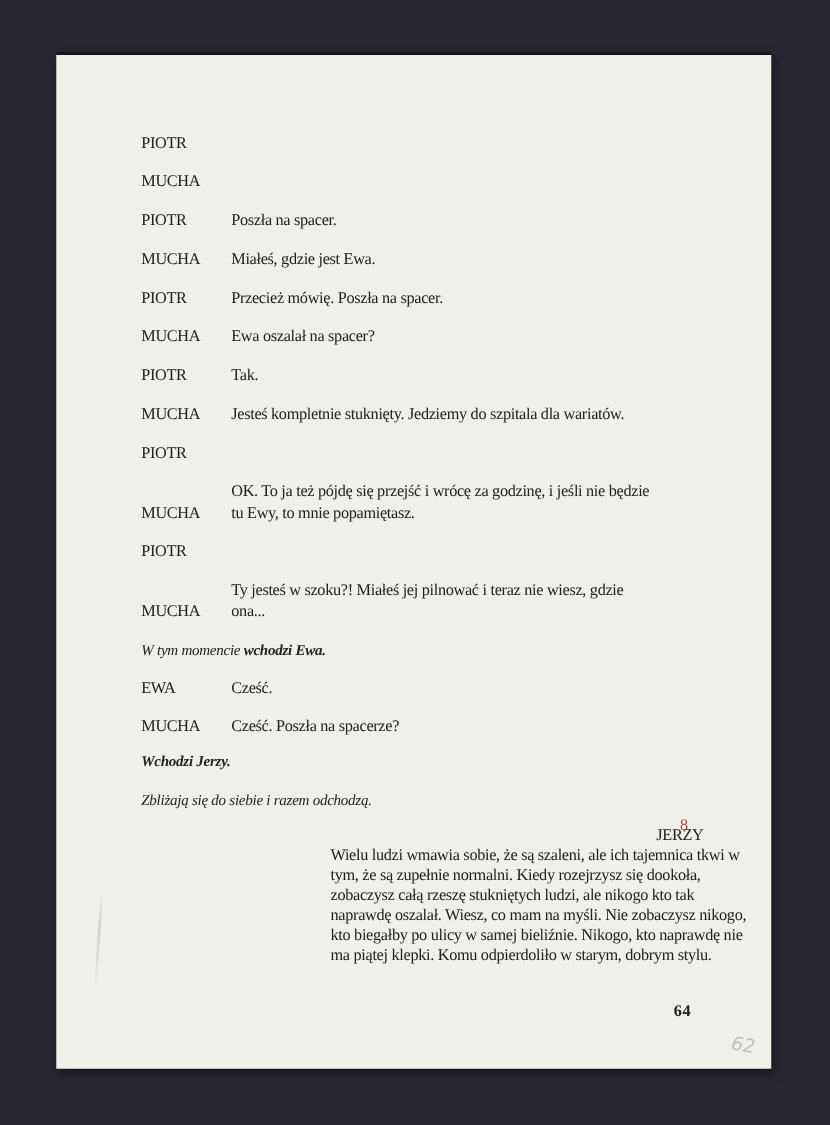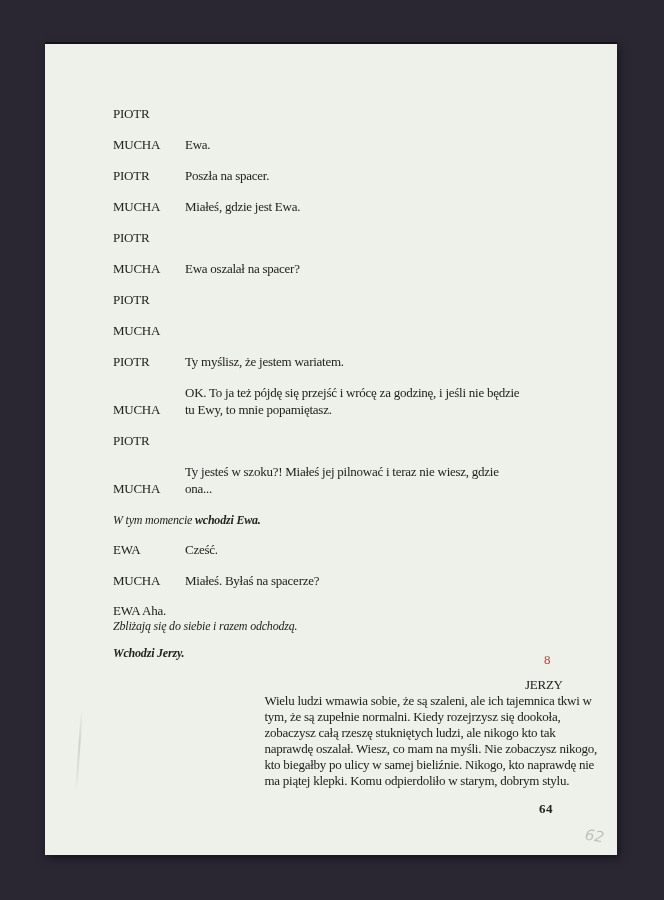--- a/index.html
+++ b/index.html
@@ -95,46 +95,47 @@
 <body>
 
 <div class="page">
   <div class="content">
 
     <div class="row">
       <span class="speaker">PIOTR</span>
     </div>
     <div class="row">
       <span class="speaker">MUCHA</span>
-      <span class="dlg">Ewa.</span>
     </div>
     <div class="row">
       <span class="speaker">PIOTR</span>
       <span class="dlg">Poszła na spacer.</span>
     </div>
     <div class="row">
       <span class="speaker">MUCHA</span>
       <span class="dlg">Miałeś, gdzie jest Ewa.</span>
     </div>
     <div class="row">
       <span class="speaker">PIOTR</span>
+      <span class="dlg">Przecież mówię. Poszła na spacer.</span>
     </div>
     <div class="row">
       <span class="speaker">MUCHA</span>
       <span class="dlg">Ewa oszalał na spacer?</span>
     </div>
     <div class="row">
       <span class="speaker">PIOTR</span>
+      <span class="dlg">Tak.</span>
     </div>
     <div class="row">
       <span class="speaker">MUCHA</span>
+      <span class="dlg">Jesteś kompletnie stuknięty. Jedziemy do szpitala dla wariatów.</span>
     </div>
     <div class="row">
       <span class="speaker">PIOTR</span>
-      <span class="dlg">Ty myślisz, że jestem wariatem.</span>
     </div>
     <div class="row">
       <span class="speaker">MUCHA</span>
       <span class="dlg">OK. To ja też pójdę się przejść i wrócę za godzinę, i jeśli nie będzie
 tu Ewy, to mnie popamiętasz.</span>
     </div>
     <div class="row">
       <span class="speaker">PIOTR</span>
     </div>
     <div class="row tight">
@@ -144,30 +145,26 @@
     </div>
 
     <p class="direction tightTop"><span>W tym momencie </span><span class="bold">wchodzi Ewa.</span></p>
 
     <div class="row">
       <span class="speaker">EWA</span>
       <span class="dlg">Cześć.</span>
     </div>
     <div class="row gap13">
       <span class="speaker">MUCHA</span>
-      <span class="dlg">Miałeś. Byłaś na spacerze?</span>
+      <span class="dlg">Cześć. Poszła na spacerze?</span>
     </div>
 
-    <div class="inline-row">
-      <span>EWA</span>
-      <span>Aha.</span>
-    </div>
+    <p class="direction boldline">Wchodzi Jerzy.</p>
+
     <p class="direction gap12">Zbliżają się do siebie i razem odchodzą.</p>
-
-    <p class="direction boldline">Wchodzi Jerzy.</p>
 
     <div class="row jerzy">
       <span class="speaker">JERZY</span>
       <span class="dlg">Wielu ludzi wmawia sobie, że są szaleni, ale ich tajemnica tkwi w
 tym, że są zupełnie normalni. Kiedy rozejrzysz się dookoła,
 zobaczysz całą rzeszę stukniętych ludzi, ale nikogo kto tak
 naprawdę oszalał. Wiesz, co mam na myśli. Nie zobaczysz nikogo,
 kto biegałby po ulicy w samej bieliźnie. Nikogo, kto naprawdę nie
 ma piątej klepki. Komu odpierdoliło w starym, dobrym stylu.</span>
     </div>

